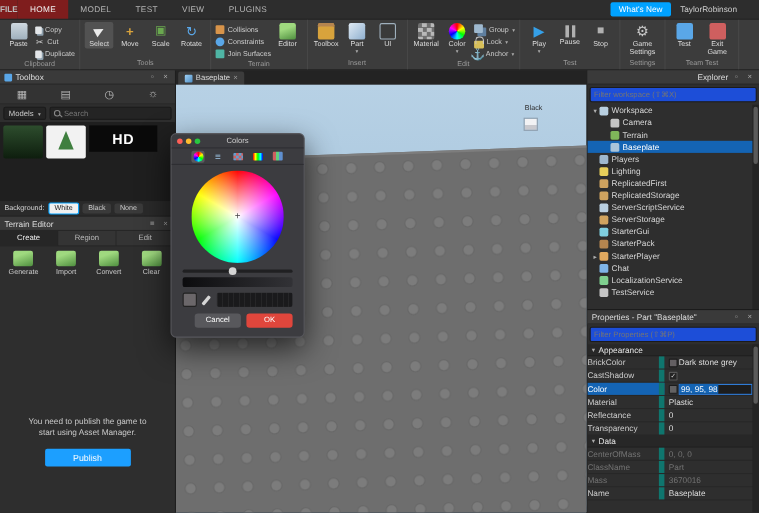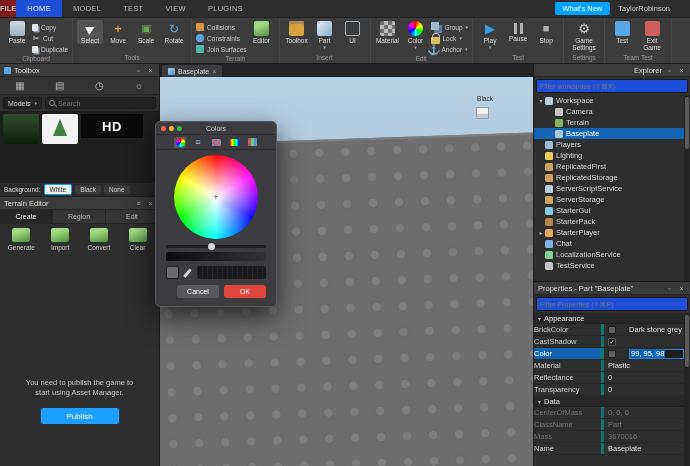--- a/index.html
+++ b/index.html
@@ -3,21 +3,21 @@
 <meta charset="utf-8">
 <style>
   * { margin:0; padding:0; box-sizing:border-box; }
   html,body { width:690px; height:466px; overflow:hidden; }
   body { font-family:"Liberation Sans", sans-serif; background:#2b2b2b; color:#d5d5d5; position:relative; font-size:8px; }
 
   
   .tabbar { height:18px; background:#2d2d2d; display:flex; align-items:stretch; border-bottom:1px solid #222; }
   .file-btn { background:#7f1d1d; color:#bbb; padding:0 0; display:flex; align-items:center; font-weight:bold; font-size:7.5px; }
   .rtab { padding:0 11px; display:flex; align-items:center; color:#b5b5b5; font-size:7.5px; letter-spacing:.3px; }
-  .rtab.active { background:#1d4ed8; color:#f0f0f0; }
+  .rtab.active { background:#7f1d1d; color:#f0f0f0; }
   .tab-right { margin-left:auto; display:flex; align-items:center; gap:8px; padding-right:20px; }
   .whats-new { background:#00a2ff; color:#fff; border-radius:2px; padding:2px 8px; font-size:7.5px; }
   .username { color:#cfcfcf; font-size:7.5px; }
 
   
   .ribbon { height:46px; background:#3c3c3c; display:flex; align-items:stretch; border-bottom:1px solid #1e1e1e; }
   .rgroup { display:flex; flex-direction:column; padding:2px 4px 0; border-right:1px solid #474747; }
   .rgroup-content { display:flex; align-items:flex-start; gap:2px; flex:1; }
   .rgroup-label { text-align:center; font-size:6.5px; color:#9a9a9a; padding:1px 0 2px; }
   .bigbtn { display:flex; flex-direction:column; align-items:center; width:26px; padding-top:1px; gap:1px; font-size:6.5px; color:#ddd; text-align:center; line-height:1.1; }
@@ -141,22 +141,22 @@
   .trow.d1 { padding-left:13px; }
   .ticon { width:8px; height:8px; border-radius:1.5px; margin-right:3px; flex:none; }
   .sbar { position:absolute; right:0; top:0; bottom:0; width:6px; background:#242424; }
   .sthumb { position:absolute; right:1px; top:2px; width:4px; height:52px; background:#5a5a5a; border-radius:2px; }
 
   .properties { flex:1; display:flex; flex-direction:column; min-height:0; }
   .proptable { flex:1; position:relative; overflow:hidden; }
   .sechead { height:11px; background:#272727; display:flex; align-items:center; gap:3px; padding-left:4px; font-size:7.5px; color:#e5e5e5; border-bottom:1px solid #1f1f1f; }
   .sarrow { font-size:6px; color:#aaa; }
   .prow { display:flex; height:12px; border-bottom:1px solid #272727; background:#2e2e2e; font-size:7.5px; }
-  .pkey { width:70px; border-right:3px solid #0f766e; color:#ccc; display:flex; align-items:center; flex:none; }
-  .pval { flex:1; padding-left:4px; display:flex; align-items:center; gap:13px; color:#ddd; min-width:0; }
+  .pkey { width:70px; border-right:5px solid #0f766e; color:#ccc; display:flex; align-items:center; flex:none; }
+  .pval { flex:1; padding-left:4px; display:flex; align-items:center; gap:1px; color:#ddd; min-width:0; }
   .prow.disabled .pkey, .prow.disabled .pval { color:#737373; }
   .swatch { width:8px; height:8px; border-radius:1px; border:1px solid #1c1c1c; flex:none; }
   .checkbox { width:8px; height:8px; background:#242424; border:1px solid #555; border-radius:1px; display:flex; align-items:center; justify-content:center; font-size:6px; color:#ddd; }
   .prow.selrow .pkey { background:#1464b4; color:#fff; }
   .valedit { flex:1; height:10px; margin-right:6px; background:#1d1d1d; border:1px solid #2f7bd6; display:flex; align-items:center; padding-left:0; }
   .seltext { background:#1464b4; color:#fff; padding:0 1px; }
 
   
   .ic0{background:#b8cfe0}.ic1{background:#c4c4c4}.ic2{background:#7fb55a}.ic3{background:#aac4da}
   .ic4{background:#9fb9cf}.ic5{background:#e8cf5a}.ic6{background:#cfa35f}.ic7{background:#cfa35f}

